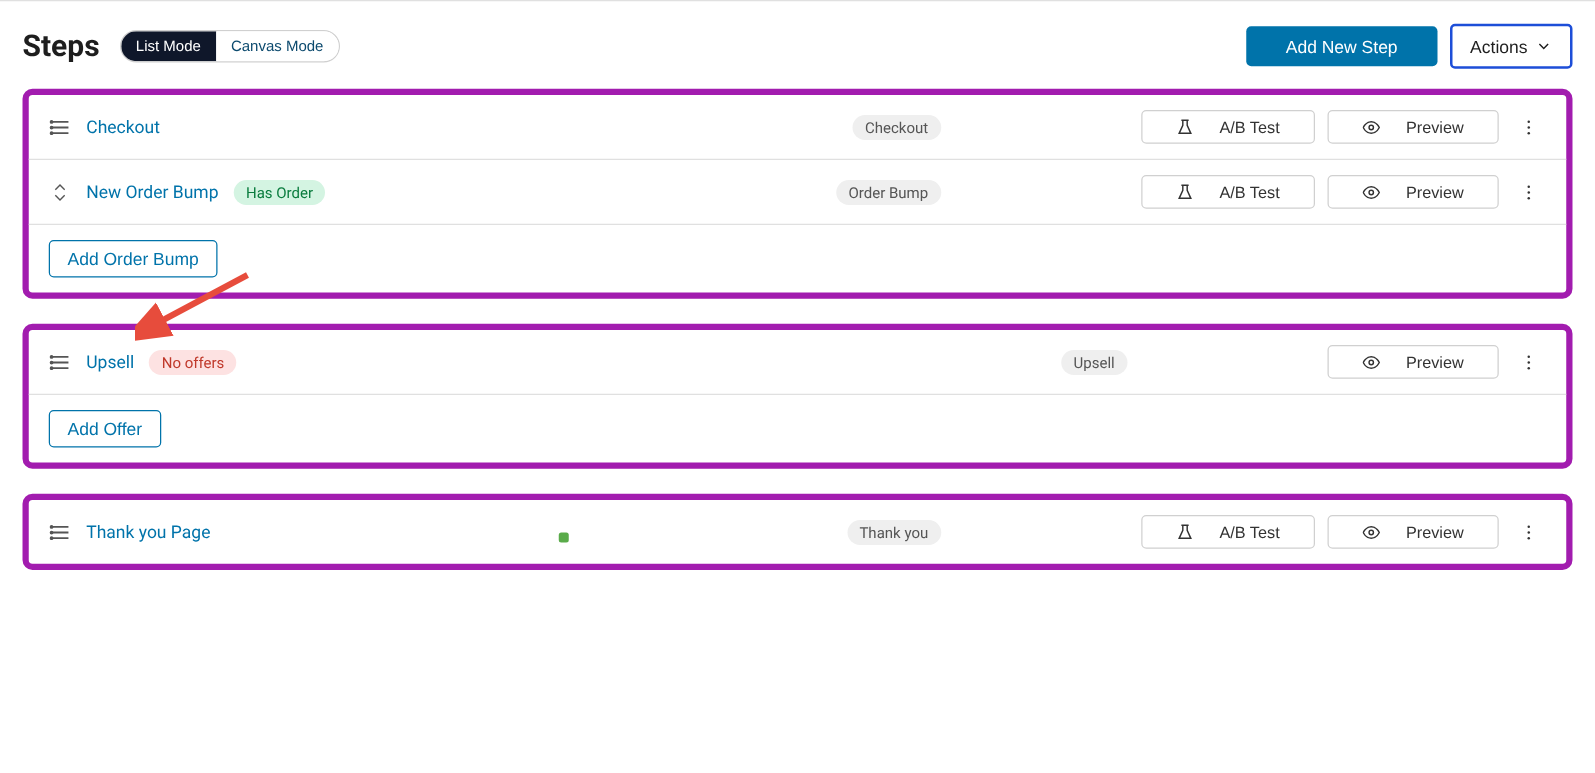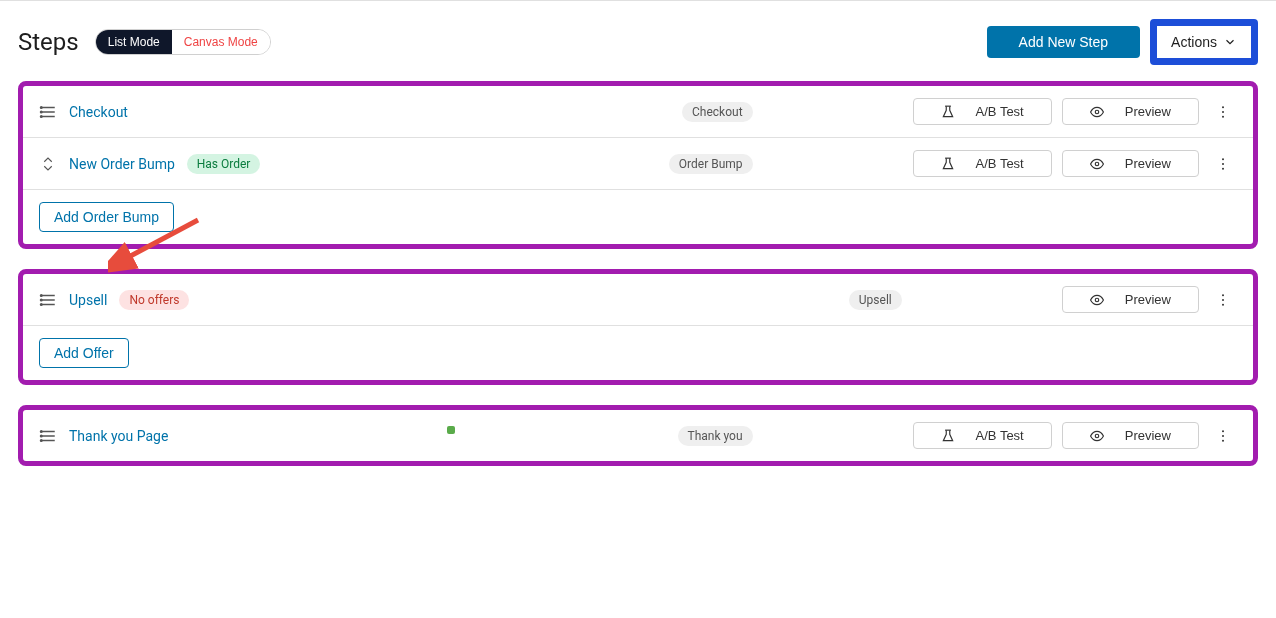--- a/index.html
+++ b/index.html
@@ -23,35 +23,35 @@
       justify-content: space-between;
       margin-bottom: 16px;
     }
     .header-left {
       display: flex;
       align-items: center;
       gap: 16px;
     }
     .page-title {
       font-size: 24px;
-      font-weight: 400;
+      font-weight: 700;
       color: #1e1e1e;
     }
     .mode-toggle {
       display: flex;
       border: 1px solid #d0d0d0;
       border-radius: 16px;
       overflow: hidden;
     }
     .mode-btn {
       padding: 5px 12px;
       font-size: 12px;
       cursor: pointer;
       background: #fff;
-      color: #ef4444;
+      color: #0c4a6e;
       border: none;
     }
     .mode-btn.active {
       background: #0f172a;
       color: #fff;
     }
     .header-right {
       display: flex;
       align-items: center;
       gap: 10px;
@@ -62,21 +62,21 @@
       border: none;
       padding: 8px 32px;
       border-radius: 4px;
       font-size: 14px;
       font-weight: 500;
       cursor: pointer;
     }
     .btn-secondary {
       background: #fff;
       color: #1e1e1e;
-      border: 7px solid #1d4ed8;
+      border: 2px solid #1d4ed8;
       padding: 8px 14px;
       border-radius: 4px;
       font-size: 14px;
       cursor: pointer;
       display: flex;
       align-items: center;
       gap: 6px;
     }
     .card {
       border: 5px solid #a21caf;

